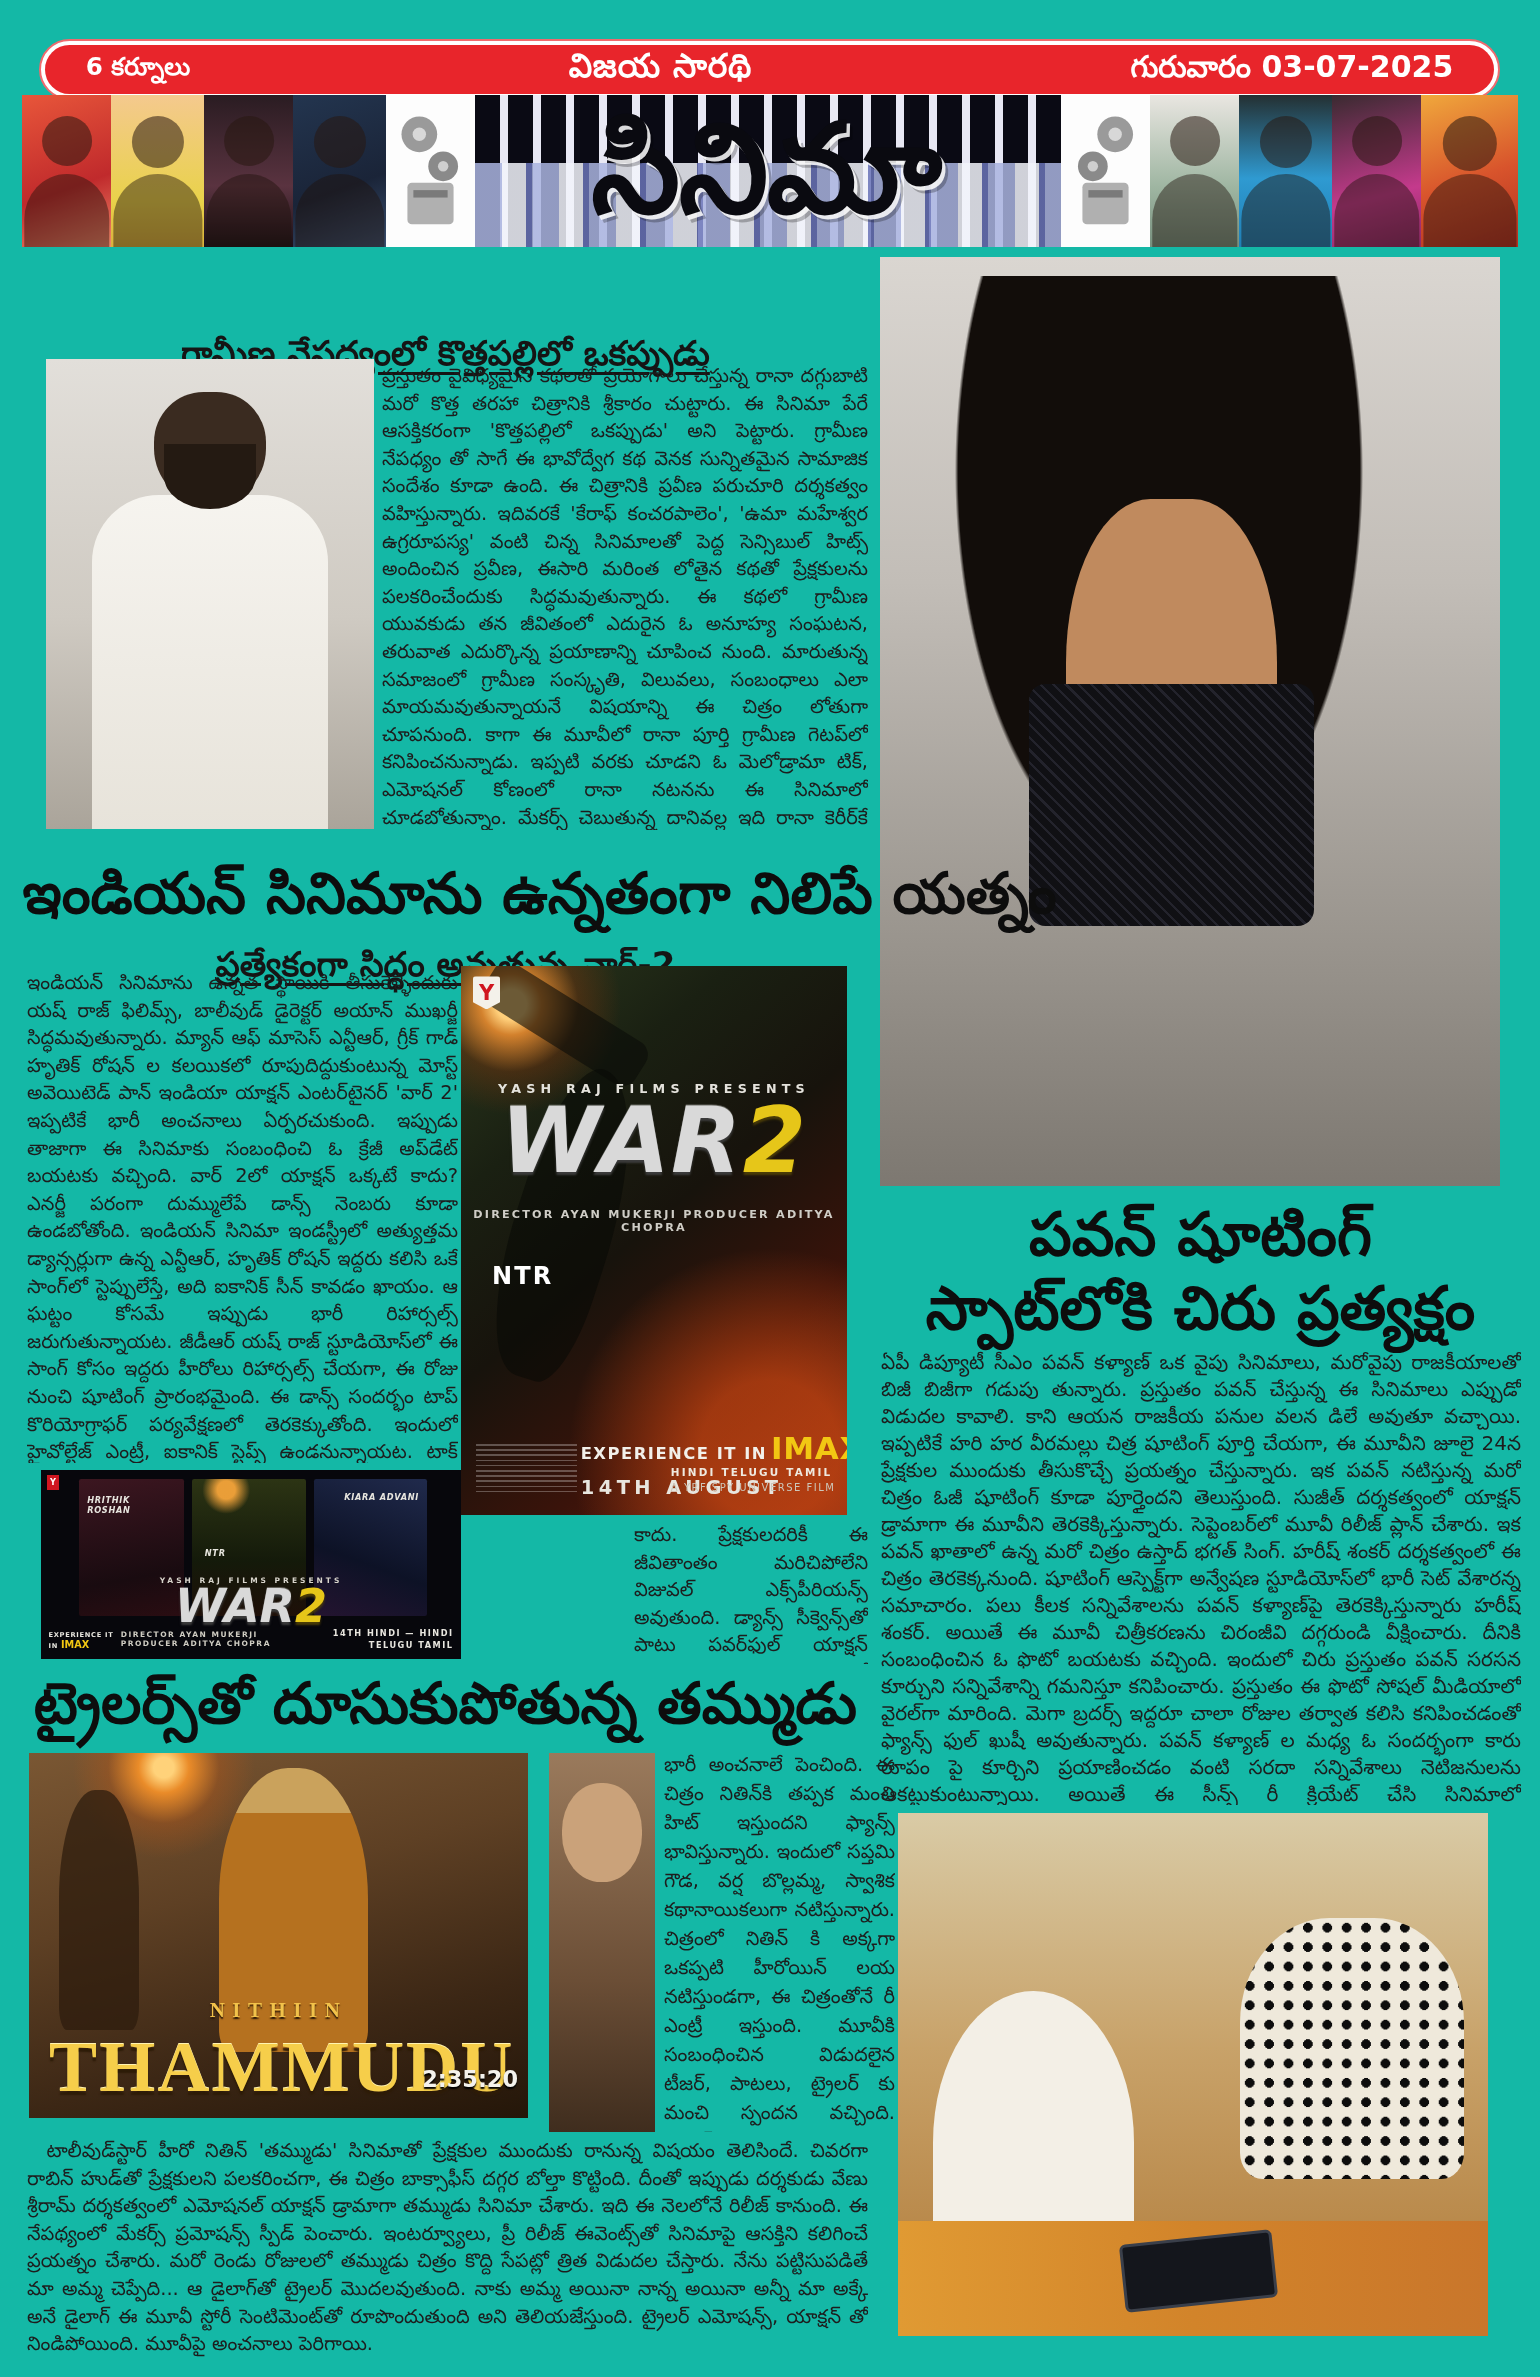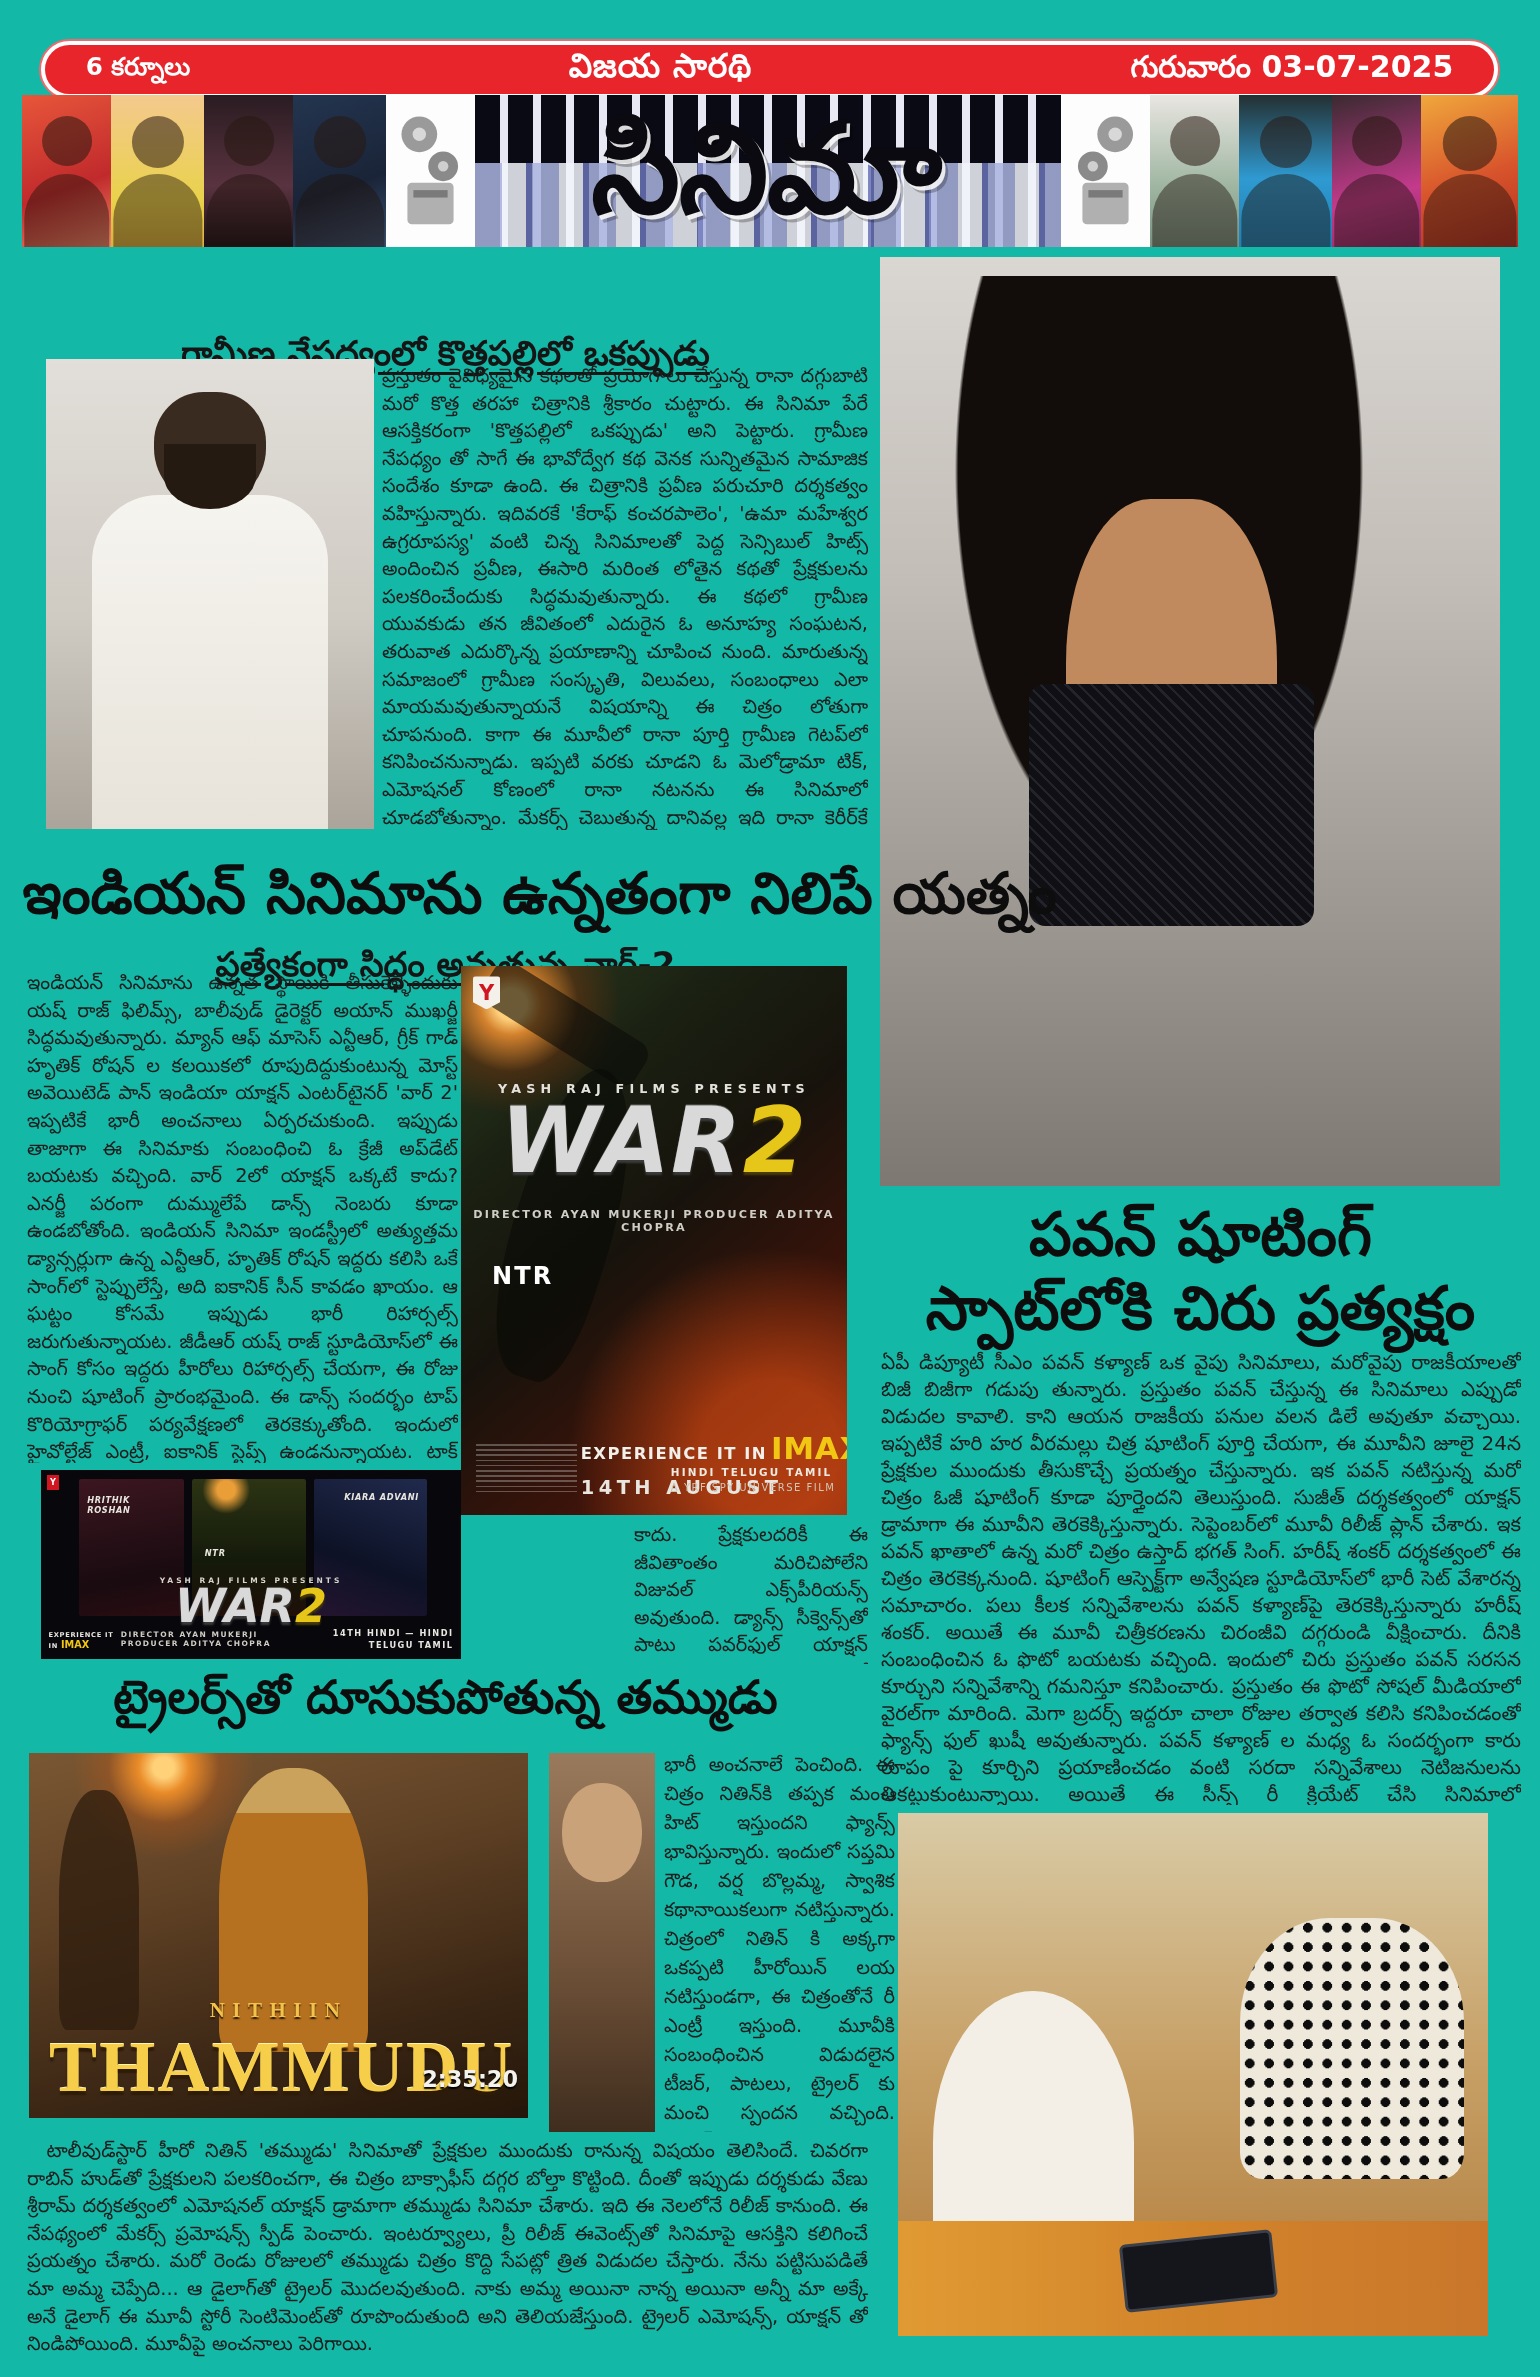--- a/index.html
+++ b/index.html
@@ -59,21 +59,21 @@
   }
 
   
   .headline { position:absolute; text-align:center; font-weight:900; color:#0d0d0d; white-space:nowrap; }
   .subhead  { position:absolute; text-align:center; font-weight:700; color:#151515;
               text-decoration:underline; text-underline-offset:6.7px; white-space:nowrap; }
   .h-rana   { left:22.4px; top:258px;  width:846px; font-size:54px; }
   .sh-rana  { left:22.4px; top:333px;  width:846px; font-size:34px; }
   .h-war2   { left:22.4px; top:860px; width:846px; font-size:57px; }
   .sh-war2  { left:22.4px; top:944px; width:846px; font-size:34px; }
-  .h-tham   { left:22.4px; top:1670px; width:846px; font-size:46px; }
+  .h-tham   { left:22.4px; top:1670px; width:846px; font-size:57px; }
   .h-pawan1 { left:880px; top:1199px; width:641px; font-size:60px; }
   .h-pawan2 { left:880px; top:1273px; width:641px; font-size:60px; }
 
   
   .btxt { position:absolute; font-size:19.4px; line-height:27.6px; text-align:justify;
           color:#1d1d1d; overflow:hidden; }
   .t-rana   { left:382px;  top:362px;  width:486px; height:468px; }
   .t-war2-l { left:27px;   top:969px; width:431px; height:494px; }
   .t-war2-u { left:634px;  top:1521px; width:234px; height:143px; }
   .t-tham-r { left:664px;  top:1750px; width:231px; height:382px; line-height:29px; }

